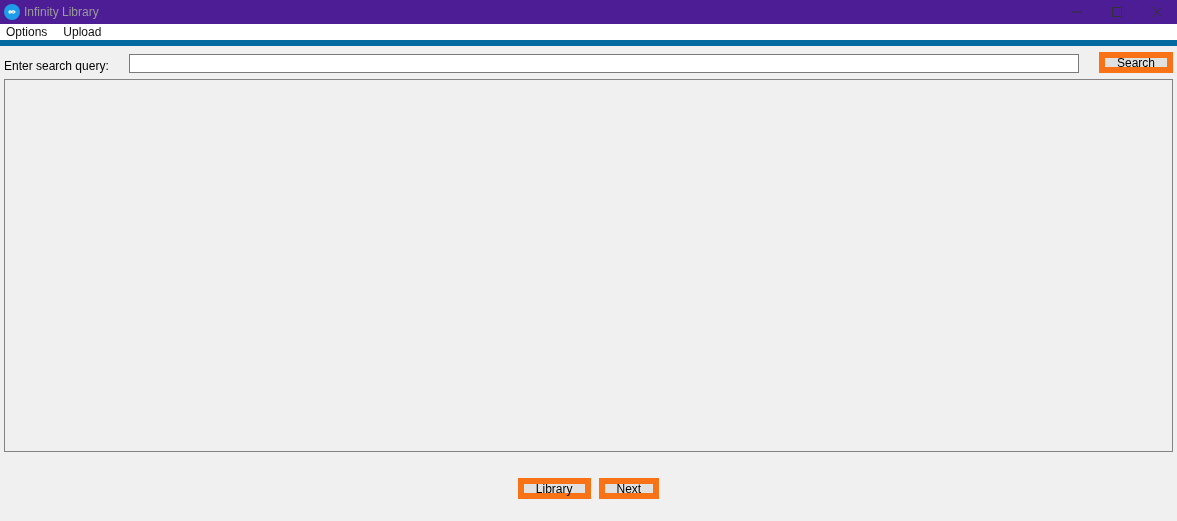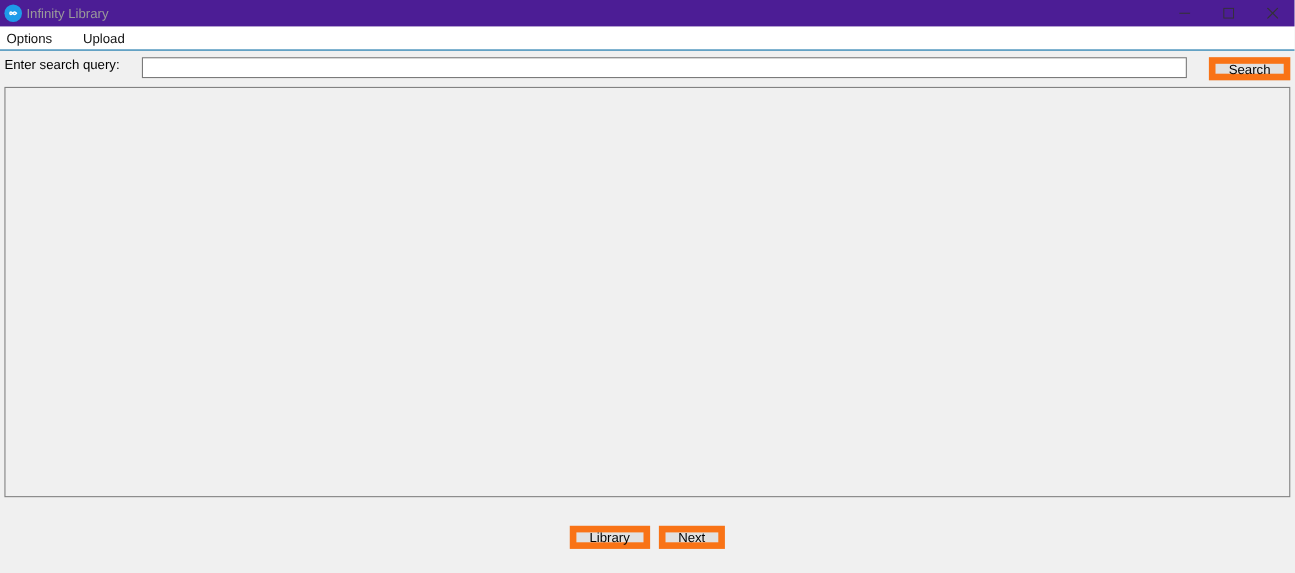--- a/index.html
+++ b/index.html
@@ -62,33 +62,33 @@
       color: #666;
     }
     .win-btn svg { width: 10px; height: 10px; }
     
     .menubar {
       height: 22px;
       background: #ffffff;
       display: flex;
       align-items: center;
       padding-left: 2px;
-      border-bottom: 1px solid #0369a1;
+      border-bottom: 6px solid #0369a1;
     }
     .menu-item {
       padding: 2px 8px 2px 4px;
       font-size: 12px;
       color: #111;
       cursor: default;
     }
-    .menu-item + .menu-item { margin-left: 16px; }
+    .menu-item + .menu-item { margin-left: 4px; }
     
     .search-row {
       display: flex;
-      align-items: flex-start;
+      align-items: flex-end;
       padding: 6px 4px 6px 4px;
       gap: 20px;
     }
     .search-label {
       font-size: 12px;
       color: #000;
       white-space: nowrap;
       padding-left: 0;
     }
     .search-input {

